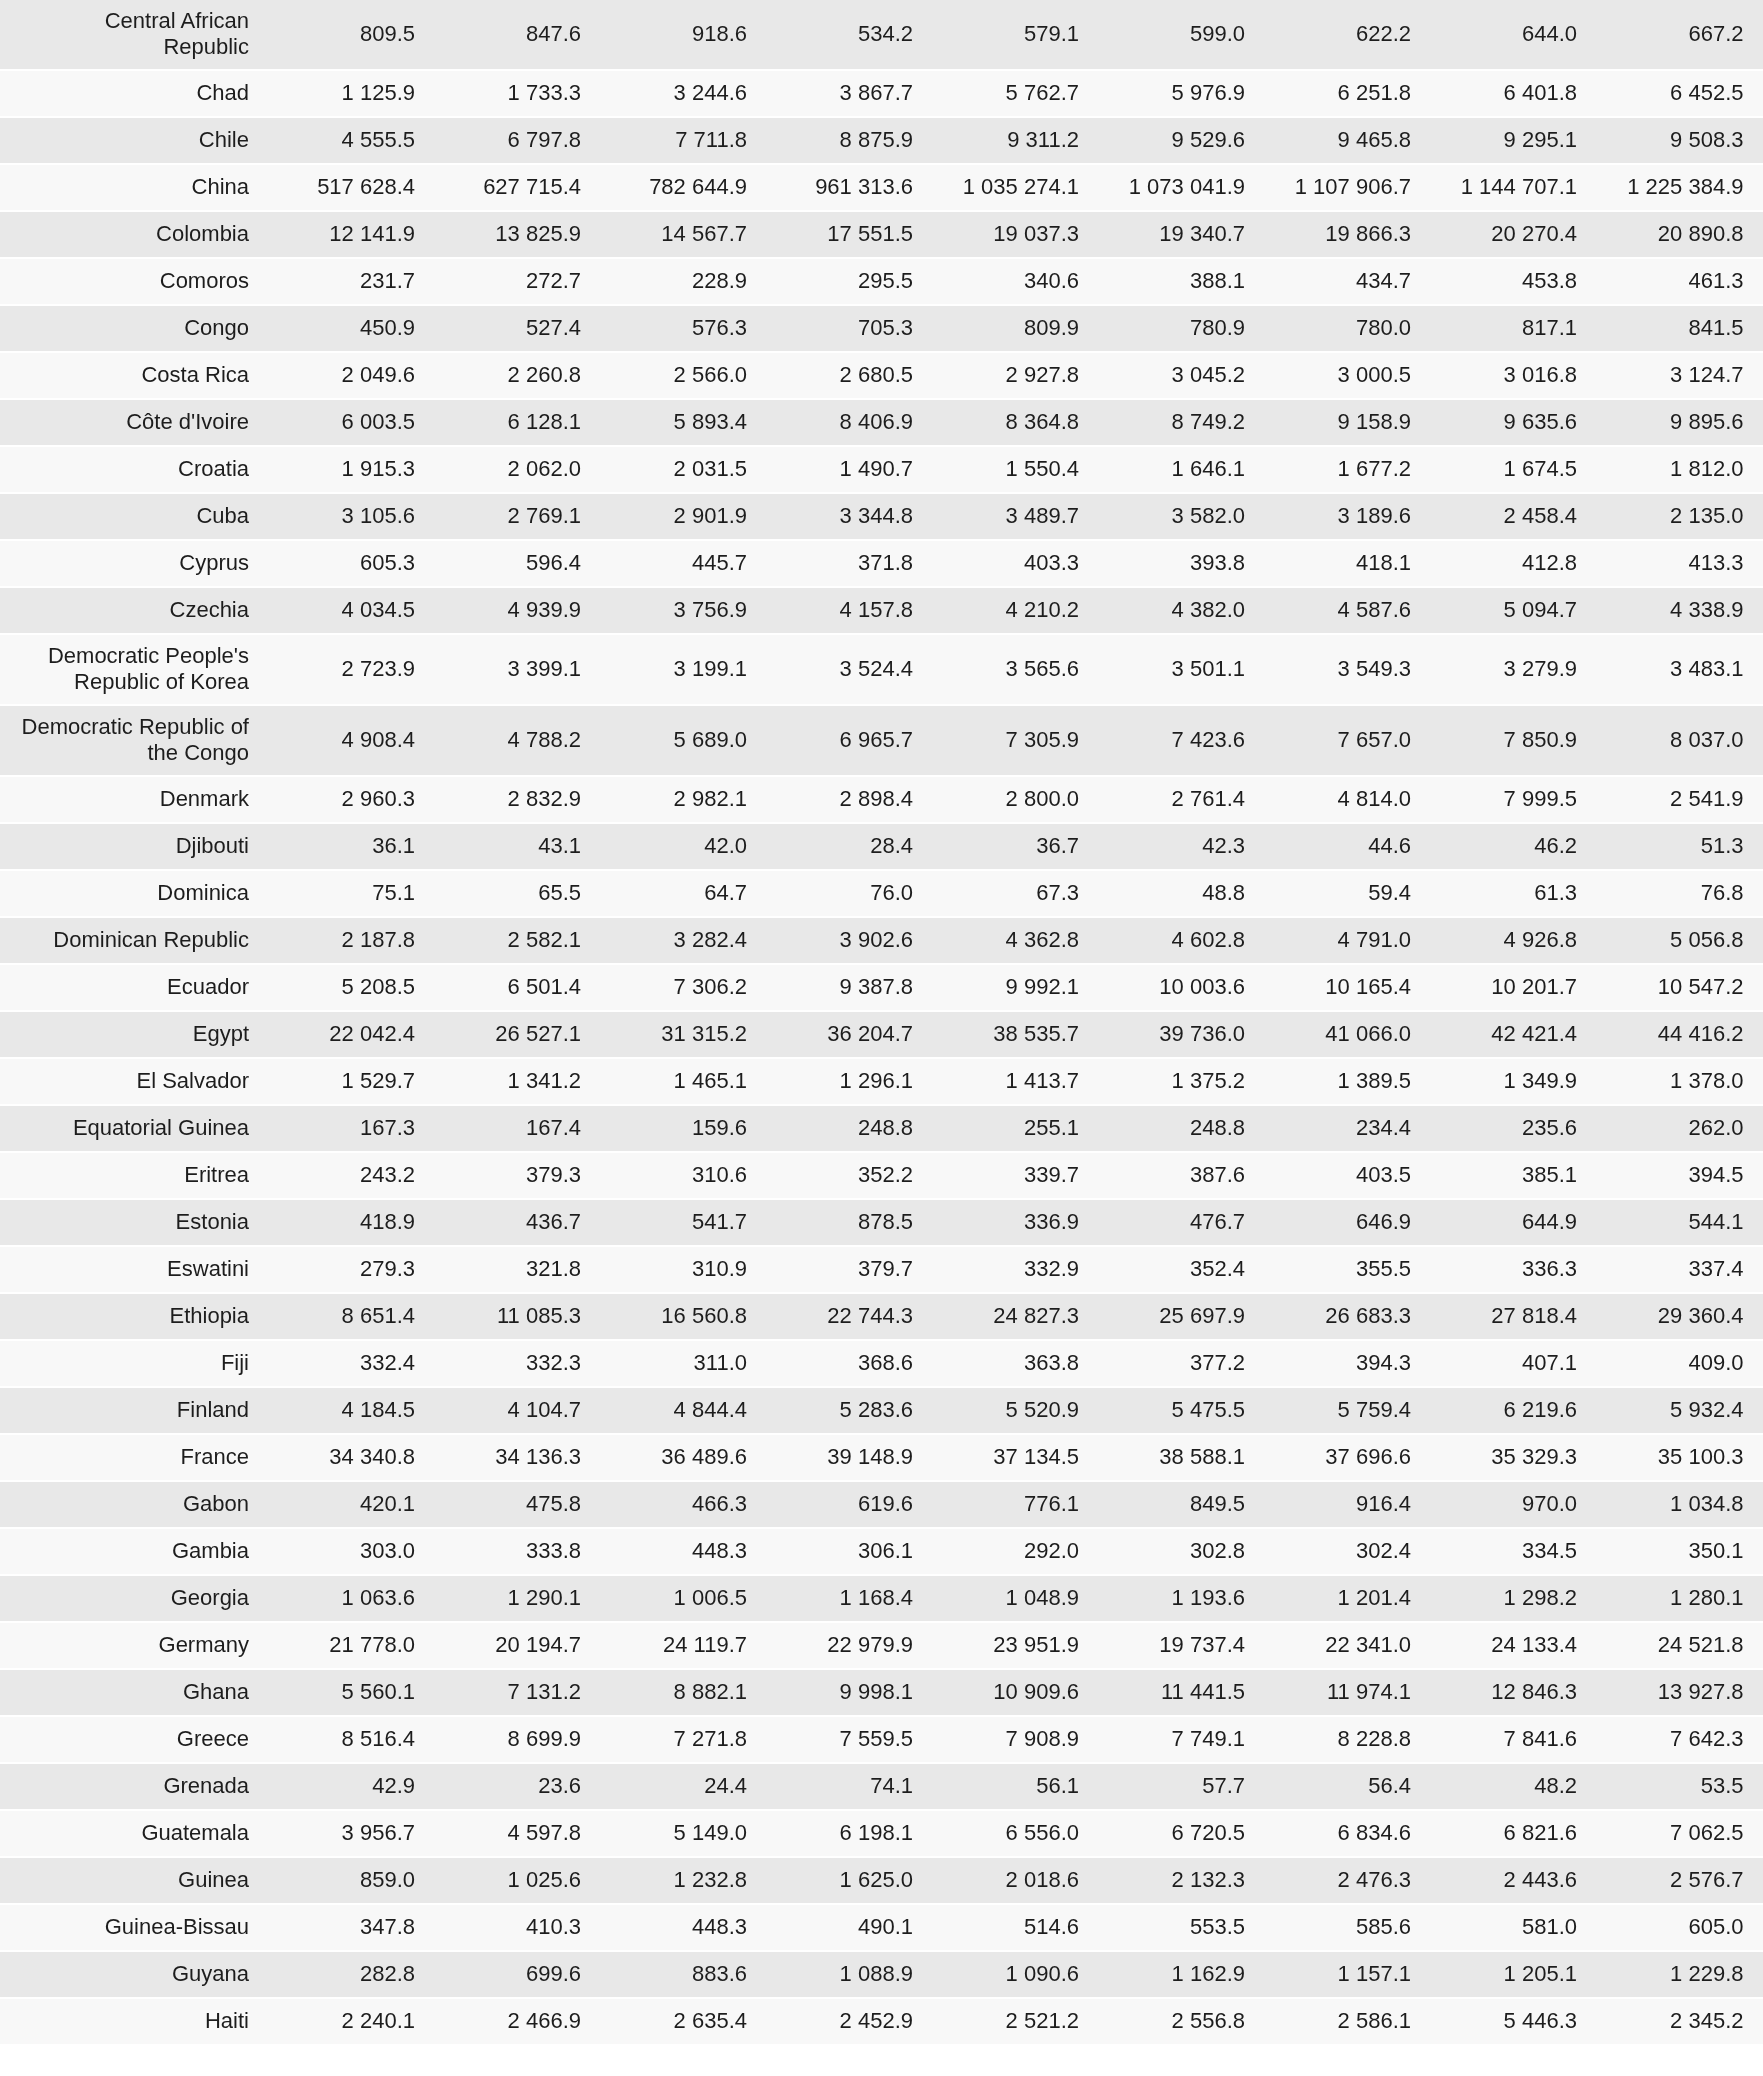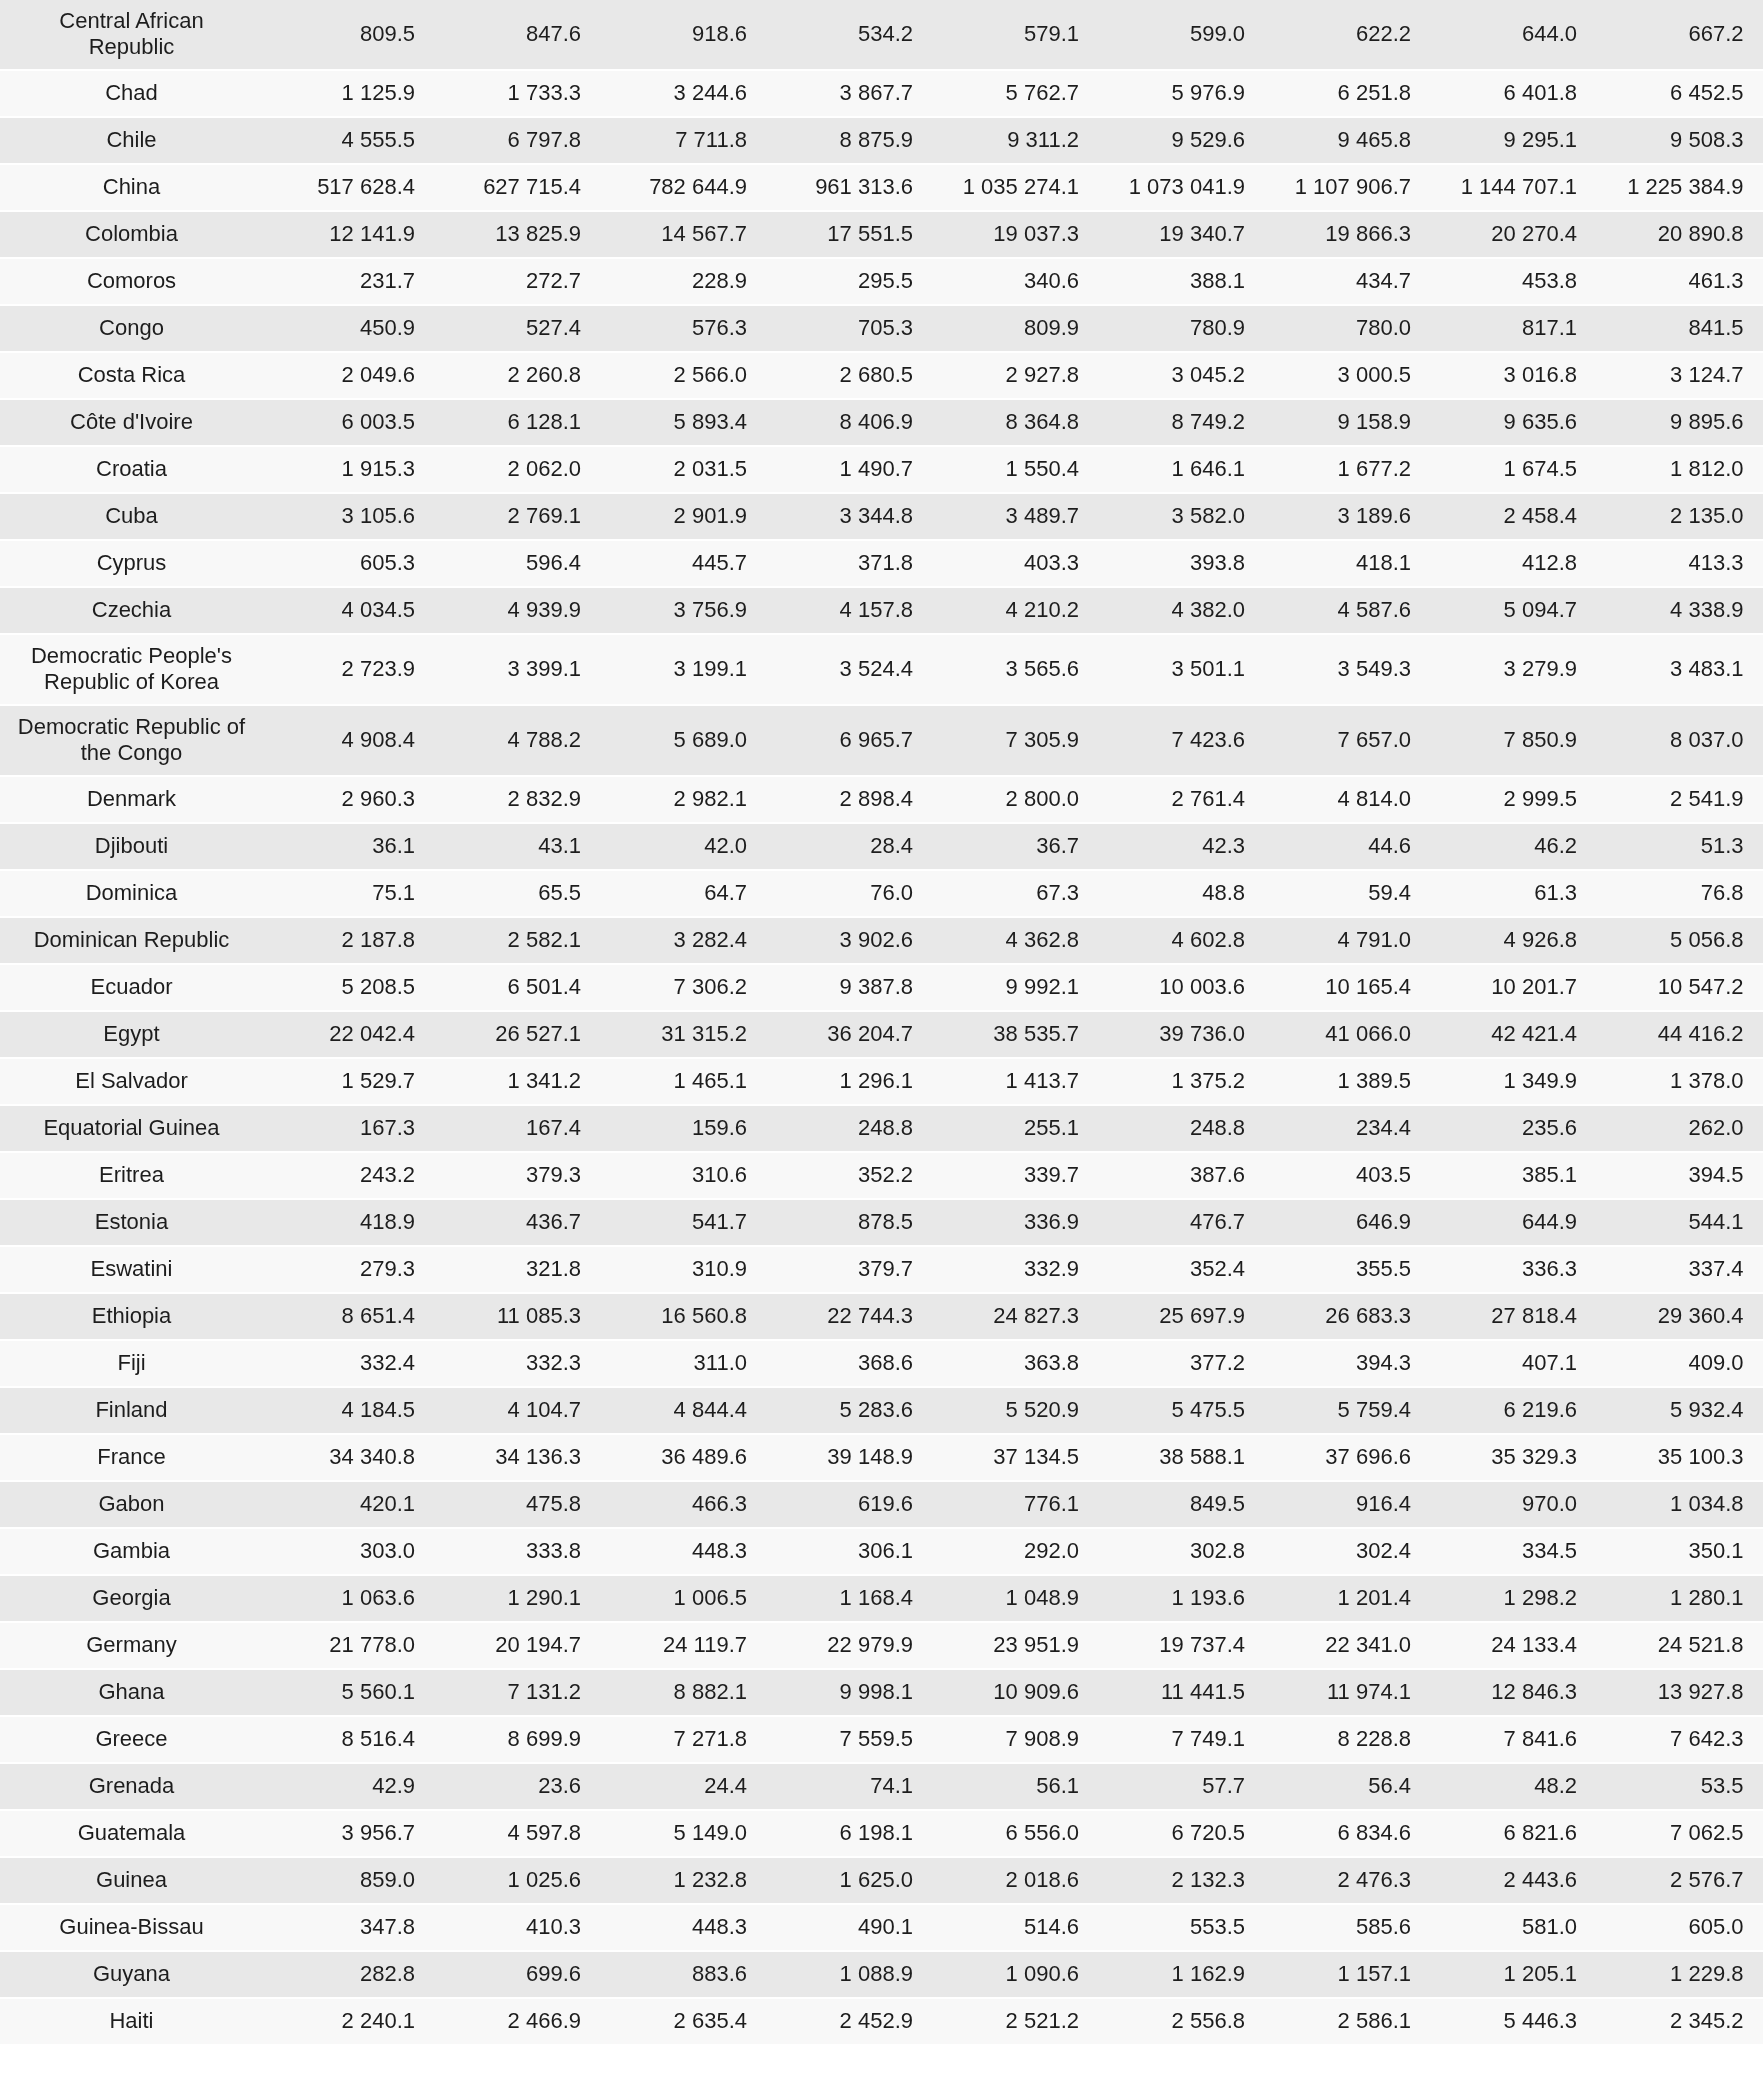--- a/index.html
+++ b/index.html
@@ -29,21 +29,21 @@
     padding: 0;
   }
   tr.tall td {
     height: 69px;
   }
   tr.odd td  { background: #e8e8e8; }
   tr.even td { background: #f8f8f8; }
   td.country {
     padding-left: 14px;
     line-height: 26px;
-    text-align: center;
+    text-align: right;
   }
   td.num {
     text-align: right;
     white-space: nowrap;
   }
   td.num.last {
     padding-right: 22.5px;
   }
 </style>
 </head>
@@ -246,21 +246,21 @@
         </tr>
         <tr class="even">
           <td class="country">Denmark</td>
           <td class="num">2 960.3</td>
           <td class="num">2 832.9</td>
           <td class="num">2 982.1</td>
           <td class="num">2 898.4</td>
           <td class="num">2 800.0</td>
           <td class="num">2 761.4</td>
           <td class="num">4 814.0</td>
-          <td class="num">2 999.5</td>
+          <td class="num">7 999.5</td>
           <td class="num last">2 541.9</td>
         </tr>
         <tr class="odd">
           <td class="country">Djibouti</td>
           <td class="num">36.1</td>
           <td class="num">43.1</td>
           <td class="num">42.0</td>
           <td class="num">28.4</td>
           <td class="num">36.7</td>
           <td class="num">42.3</td>

